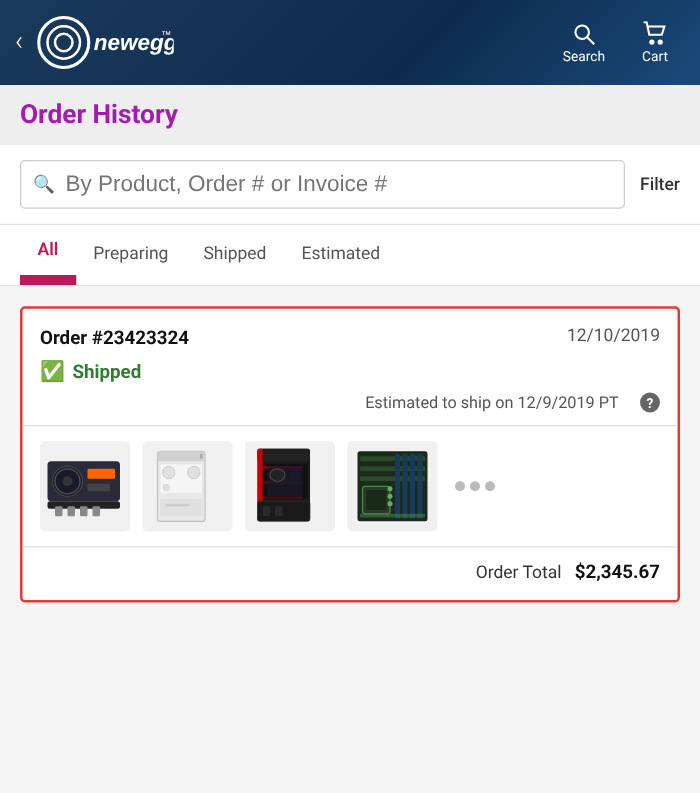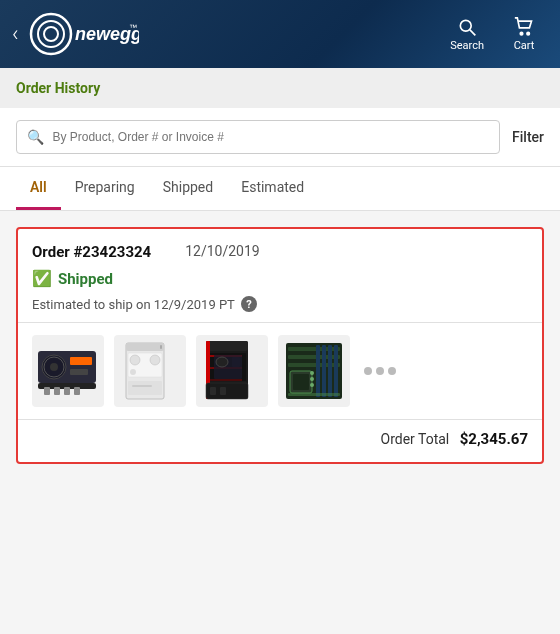--- a/index.html
+++ b/index.html
@@ -52,23 +52,23 @@
       stroke: white;
       stroke-width: 2;
     }
 
     
     .page-title-bar {
       background: #eeeeee;
       padding: 12px 16px;
     }
     .page-title {
-      font-size: 14px;
+      font-size: 21px;
       font-weight: bold;
-      color: #4d7c0f;
+      color: #a21caf;
     }
 
     
     .search-bar-container {
       background: white;
       padding: 12px 16px;
       display: flex;
       align-items: center;
       gap: 12px;
       border-bottom: 1px solid #e0e0e0;
@@ -83,21 +83,21 @@
       gap: 8px;
       background: white;
     }
     .search-icon-small {
       color: #888;
       font-size: 14px;
     }
     .search-input {
       border: none;
       outline: none;
-      font-size: 12px;
+      font-size: 18px;
       color: #aaa;
       width: 100%;
       background: transparent;
     }
     .filter-btn {
       font-size: 14px;
       color: #333;
       cursor: pointer;
       font-weight: 500;
       white-space: nowrap;
@@ -113,41 +113,40 @@
     }
     .tab-item {
       padding: 12px 14px;
       font-size: 14px;
       color: #555;
       cursor: pointer;
       border-bottom: 3px solid transparent;
       white-space: nowrap;
     }
     .tab-item.active {
-      color: #a16207;
-      border-bottom: 3px solid #be185d;
+      color: #be185d;
+      border-bottom: 8px solid #be185d;
       font-weight: 600;
     }
 
     
     .orders-container {
       padding: 16px;
     }
     .order-card {
       background: white;
       border: 2px solid #e53935;
       border-radius: 4px;
       padding: 0;
     }
     .order-card-header {
       padding: 14px 14px 6px;
       display: flex;
-      justify-content: flex-start;
+      justify-content: space-between;
       align-items: flex-start;
-      gap: 34px;
     }
     .order-number {
       font-size: 15px;
       font-weight: bold;
       color: #111;
     }
     .order-date {
       font-size: 14px;
       color: #555;
     }
@@ -165,21 +164,22 @@
       font-size: 15px;
       font-weight: 700;
       color: #2e7d32;
     }
     .order-estimate {
       padding: 0 14px 10px;
       font-size: 13px;
       color: #555;
       display: flex;
       align-items: center;
-      gap: 6px;
+      gap: 17px;
+      justify-content: flex-end;
     }
     .help-icon {
       display: inline-flex;
       align-items: center;
       justify-content: center;
       width: 16px;
       height: 16px;
       border-radius: 50%;
       background: #666;
       color: white;

